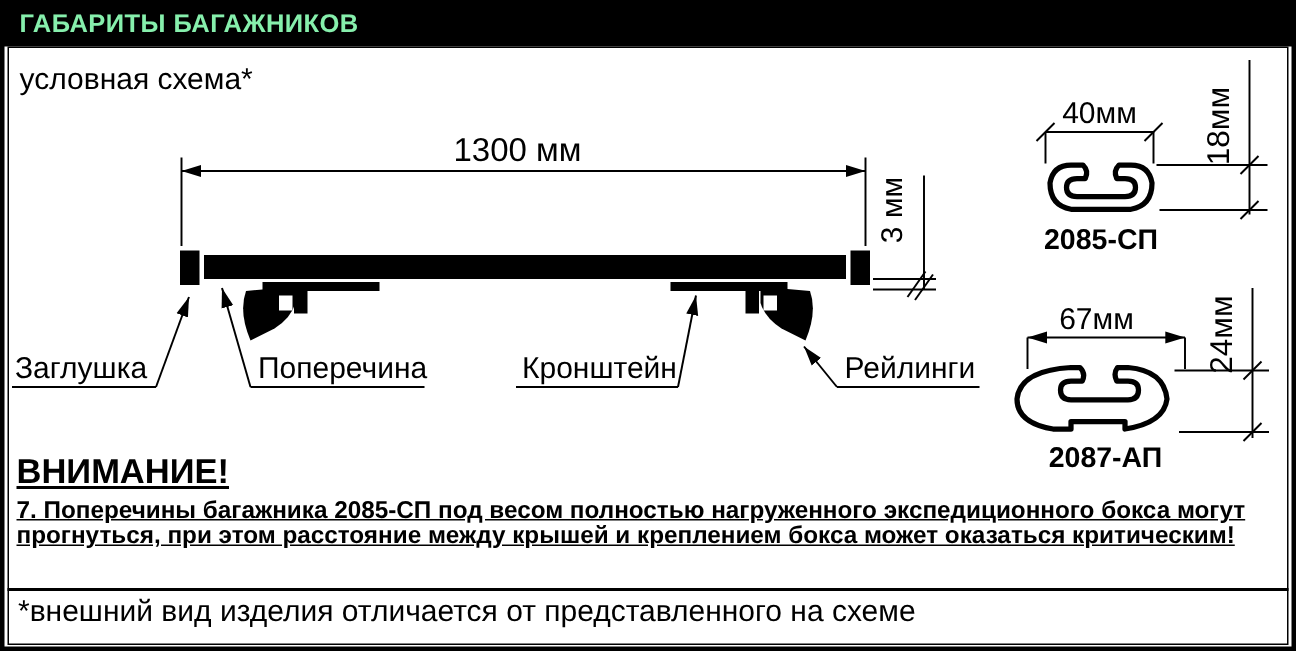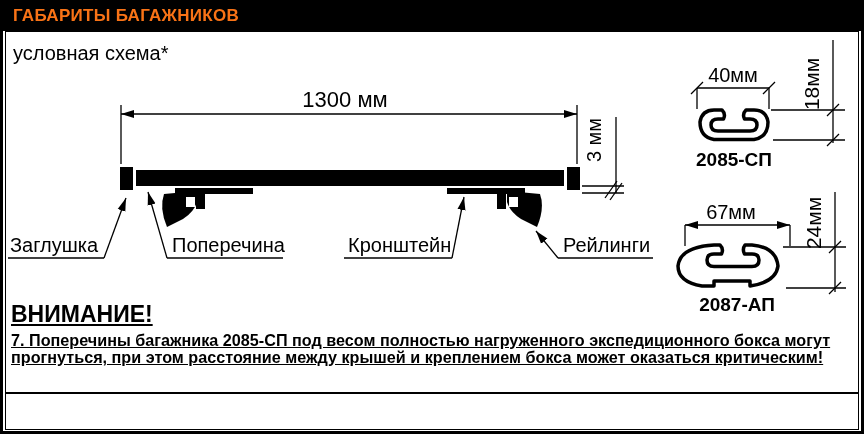--- a/index.html
+++ b/index.html
@@ -3,21 +3,21 @@
 <meta charset="utf-8">
 <style>
   html,body{margin:0;padding:0;background:#fff;}
   .page{
     position:relative;width:864px;height:434px;background:#fff;
     font-family:"Liberation Sans",sans-serif;color:#000;overflow:hidden;
   }
   .outer-frame{position:absolute;inset:0;border:3px solid #000;pointer-events:none;z-index:9;}
   .header-bar{
     position:absolute;left:0;top:0;right:0;height:31px;background:#000;
-    color:#f97316;font-weight:bold;font-size:17px;line-height:31px;
+    color:#86efac;font-weight:bold;font-size:17px;line-height:31px;
     padding-left:13px;letter-spacing:.3px;box-sizing:border-box;z-index:2;
   }
   .content-frame{
     position:absolute;left:5px;top:31px;right:5px;bottom:4px;
     border:1px solid #000;pointer-events:none;
   }
   .subtitle{position:absolute;left:13px;top:42px;font-size:20px;}
   .diagram-svg{position:absolute;left:0;top:33px;width:864px;height:285px;}
   .diagram-svg text{fill:#000;font-family:"Liberation Sans",sans-serif;}
   .warning{position:absolute;left:11px;top:303px;right:11px;text-decoration:underline;}
@@ -135,16 +135,17 @@
       <text x="737" y="311" font-size="19" font-weight="bold" text-anchor="middle">2087-АП</text>
     </g>
   </svg>
 
   <div class="warning">
     <div class="warning-title">ВНИМАНИЕ!</div>
     <div class="warning-item">7. Поперечины багажника 2085-СП под весом полностью нагруженного экспедиционного бокса могут прогнуться, при этом расстояние между крышей и креплением бокса может оказаться критическим!</div>
   </div>
 
   <div class="footnote-rule"></div>
+  <div class="footnote">*внешний вид изделия отличается от представленного на схеме</div>
 
   <div class="content-frame"></div>
   <div class="outer-frame"></div>
 </div>
 
 </body></html>

